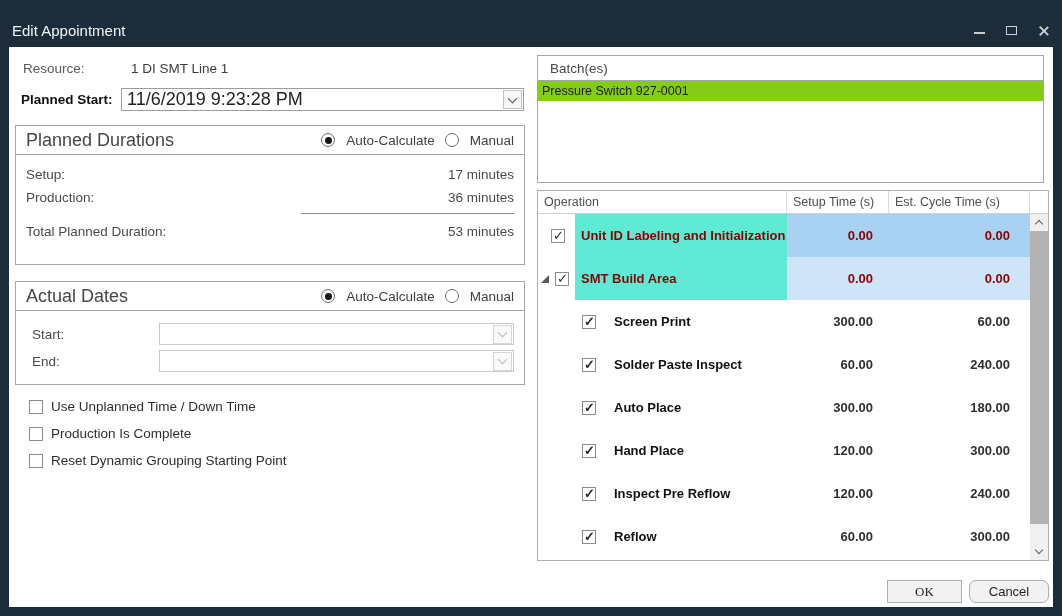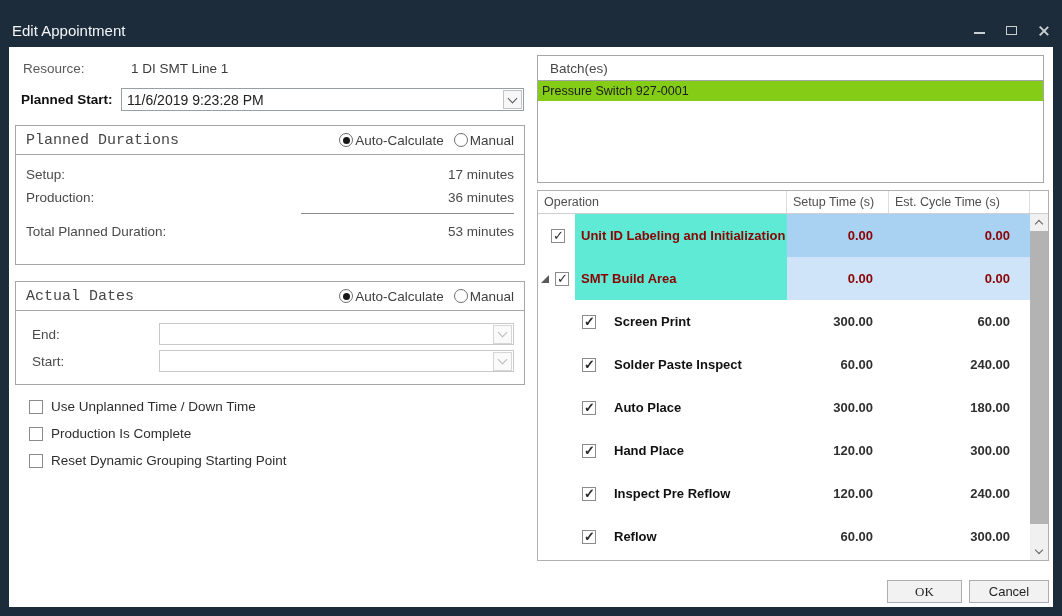--- a/index.html
+++ b/index.html
@@ -24,34 +24,34 @@
   .content { position:absolute; left:9px; top:47px; width:1044px; height:560px; background:#ffffff; font-size:13px; color:#333; }
 
   
   .resource-row { position:absolute; left:14px; top:14px; display:flex; }
   .lbl-gray { color:#595959; width:108px; font-size:13.5px; }
   .res-val { color:#3c3c3c; font-size:13.5px; }
 
   .ps-row { position:absolute; left:12px; top:41px; display:flex; align-items:center; }
   .lbl-bold { font-weight:bold; color:#111; font-size:13.5px; width:100px; }
   .combo { width:403px; height:23px; border:1px solid #999ea3; background:#fff; display:flex; align-items:center; position:relative; }
-  .combo-text { flex:1; padding-left:5px; font-size:14px; color:#222; white-space:nowrap; overflow:hidden; }
+  .combo-text { flex:1; padding-left:5px; font-size:18px; color:#222; white-space:nowrap; overflow:hidden; }
   .combo-btn { width:19px; height:19px; margin:1px; border:1px solid #c3c3c3; background:#f7f7f7; display:flex; align-items:center; justify-content:center; }
   .chev { width:7px; height:7px; border-right:1.6px solid #5a5a5a; border-bottom:1.6px solid #5a5a5a; transform:rotate(45deg); margin-top:-3px; }
   .combo.disabled { border-color:#c9c9c9; }
   .combo.disabled .combo-btn { border-color:#d6d6d6; background:#fafafa; }
   .combo.disabled .chev { border-color:#b9b9b9; }
 
   .groupbox { position:absolute; border:1px solid #a6a6a6; background:#fff; }
   .gb-durations { left:6px; top:78px; width:510px; height:140px; }
   .gb-actual { left:6px; top:234px; width:510px; height:104px; }
   .gb-header { height:29px; border-bottom:1px solid #a6a6a6; display:flex; align-items:center; padding:0 10px; }
-  .gb-title { color:#474747; font-size:15px; flex:1;font-family:Liberation Mono, monospace; }
+  .gb-title { color:#474747; font-size:18px; flex:1; }
   .radio-group { display:flex; align-items:center; gap:10px; }
-  .radio { display:flex; align-items:center; gap:2px; cursor:pointer; color:#3f3f3f; font-size:13.5px; }
+  .radio { display:flex; align-items:center; gap:11px; cursor:pointer; color:#3f3f3f; font-size:13.5px; }
   .radio-dot { width:14px; height:14px; border:1px solid #6e6e6e; border-radius:50%; position:relative; background:#fff; }
   .radio.selected .radio-dot::after { content:""; position:absolute; left:2.5px; top:2.5px; width:7px; height:7px; border-radius:50%; background:#171717; }
 
   .gb-body { padding:12px 10px 0 10px; position:relative; }
   .kv { display:flex; justify-content:space-between; color:#4a4a4a; font-size:13.5px; margin-bottom:8px; }
   .total-sep { border-top:1px solid #8c8c8c; width:213px; margin:6px 0 10px auto; }
   .ad-row { display:flex; align-items:center; margin-bottom:5px; padding-left:6px; }
   .ad-lbl { width:130px; color:#4a4a4a; font-size:13.5px; }
   .combo-sm { width:364px; height:22px; }
 
@@ -96,21 +96,21 @@
   .sb-btn { position:absolute; left:0; width:18px; height:17px; background:#f0f0f0; display:flex; align-items:center; justify-content:center; cursor:pointer; }
   .sb-up { top:0; }
   .sb-down { bottom:0; }
   .sb-chev { width:6px; height:6px; border-right:1.5px solid #5f5f5f; border-bottom:1.5px solid #5f5f5f; }
   .sb-up .sb-chev { transform:rotate(-135deg); margin-top:3px; }
   .sb-down .sb-chev { transform:rotate(45deg); margin-bottom:3px; }
   .sb-thumb { position:absolute; left:0; top:17px; width:18px; height:293px; background:#b3b3b3; cursor:pointer; }
 
   .dlg-btn { position:absolute; height:23px; background:#f2f2f2; border:1px solid #adadad; font-family:"Liberation Sans", sans-serif; font-size:13px; color:#1f1f1f; cursor:pointer; }
   .btn-ok { left:878px; top:533px; width:75px;font-family:Liberation Serif, serif; }
-  .btn-cancel { left:960px; top:533px; width:80px; }
+  .btn-cancel { left:960px; top:533px; width:80px;border-radius:7px; }
 </style>
 </head>
 <body>
 
 <div class="titlebar">
   <span class="title">Edit Appointment</span>
   <div class="win-controls">
     <span class="win-btn">
         <span class="glyph-min"></span>
       </span>
@@ -180,30 +180,30 @@
           <span>Auto-Calculate</span>
         </span>
         <span class="radio">
           <span class="radio-dot"></span>
           <span>Manual</span>
         </span>
       </div>
     </div>
     <div class="gb-body">
       <div class="ad-row">
-        <span class="ad-lbl">End:</span>
+        <span class="ad-lbl">Start:</span>
         <div class="combo combo-sm disabled">
           <span class="combo-text"></span>
           <span class="combo-btn">
               <span class="chev"></span>
             </span>
         </div>
       </div>
       <div class="ad-row">
-        <span class="ad-lbl">Start:</span>
+        <span class="ad-lbl">End:</span>
         <div class="combo combo-sm disabled">
           <span class="combo-text"></span>
           <span class="combo-btn">
               <span class="chev"></span>
             </span>
         </div>
       </div>
     </div>
   </div>
 

